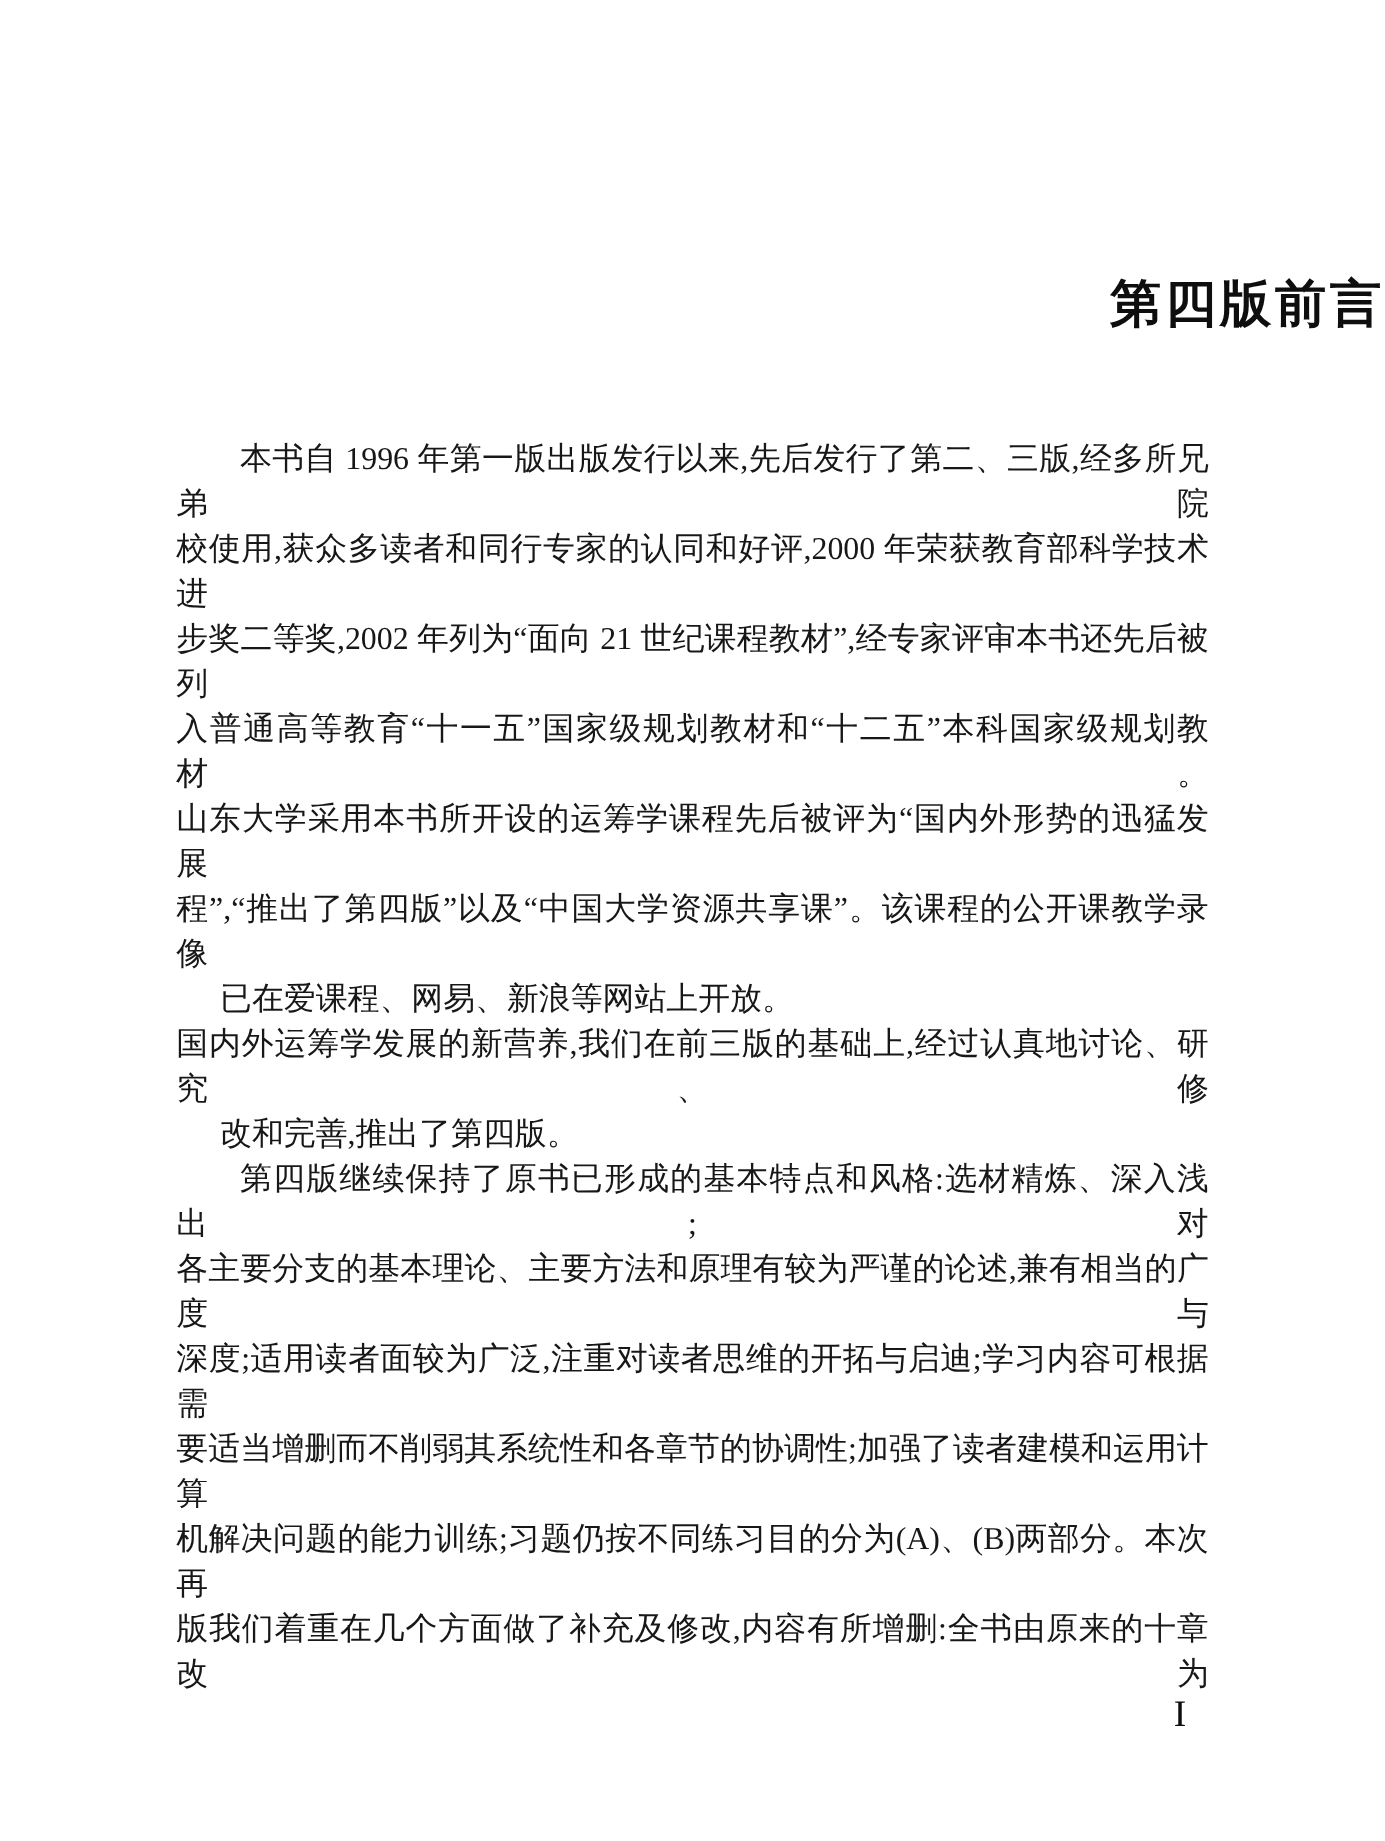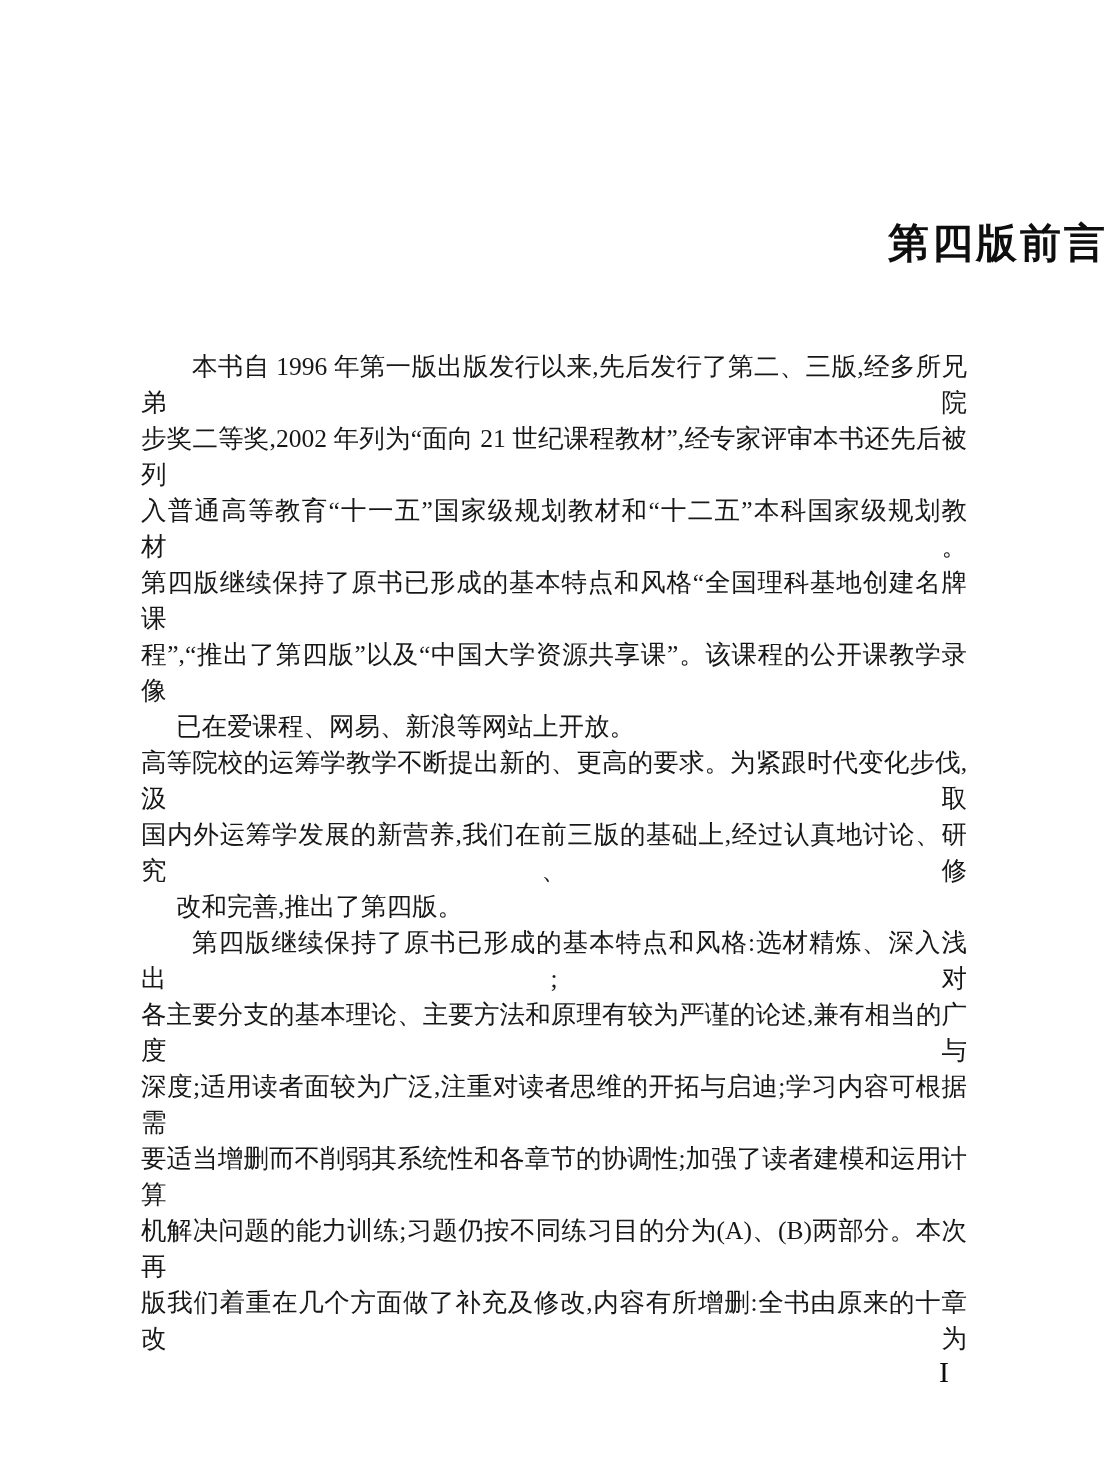--- a/index.html
+++ b/index.html
@@ -69,29 +69,29 @@
 <body>
 
 <main>
 
   <h1 class="page-title">第四版前言</h1>
 
   <section class="preface-body">
 
     <p class="para">
       <span class="line first" style="display:block">本书自 1996 年第一版出版发行以来,先后发行了第二、三版,经多所兄弟院</span>
+      <span class="line" style="display:block">校使用,获众多读者和同行专家的认同和好评,2000 年荣获教育部科学技术进</span>
       <span class="line" style="display:block">步奖二等奖,2002 年列为“面向 21 世纪课程教材”,经专家评审本书还先后被列</span>
       <span class="line" style="display:block">入普通高等教育“十一五”国家级规划教材和“十二五”本科国家级规划教材。</span>
-      <span class="line" style="display:block">第四版继续保持了原书已形成的基本特点和风格“全国理科基地创建名牌课</span>
+      <span class="line" style="display:block">山东大学采用本书所开设的运筹学课程先后被评为“国内外形势的迅猛发展</span>
       <span class="line" style="display:block">程”,“推出了第四版”以及“中国大学资源共享课”。该课程的公开课教学录像</span>
       <span class="line last" style="display:block">已在爱课程、网易、新浪等网站上开放。</span>
     </p>
 
     <p class="para">
-      <span class="line" style="display:block">高等院校的运筹学教学不断提出新的、更高的要求。为紧跟时代变化步伐,汲取</span>
       <span class="line" style="display:block">国内外运筹学发展的新营养,我们在前三版的基础上,经过认真地讨论、研究、修</span>
       <span class="line last" style="display:block">改和完善,推出了第四版。</span>
     </p>
 
     <p class="para">
       <span class="line first" style="display:block">第四版继续保持了原书已形成的基本特点和风格:选材精炼、深入浅出;对</span>
       <span class="line" style="display:block">各主要分支的基本理论、主要方法和原理有较为严谨的论述,兼有相当的广度与</span>
       <span class="line" style="display:block">深度;适用读者面较为广泛,注重对读者思维的开拓与启迪;学习内容可根据需</span>
       <span class="line" style="display:block">要适当增删而不削弱其系统性和各章节的协调性;加强了读者建模和运用计算</span>
       <span class="line" style="display:block">机解决问题的能力训练;习题仍按不同练习目的分为(A)、(B)两部分。本次再</span>

